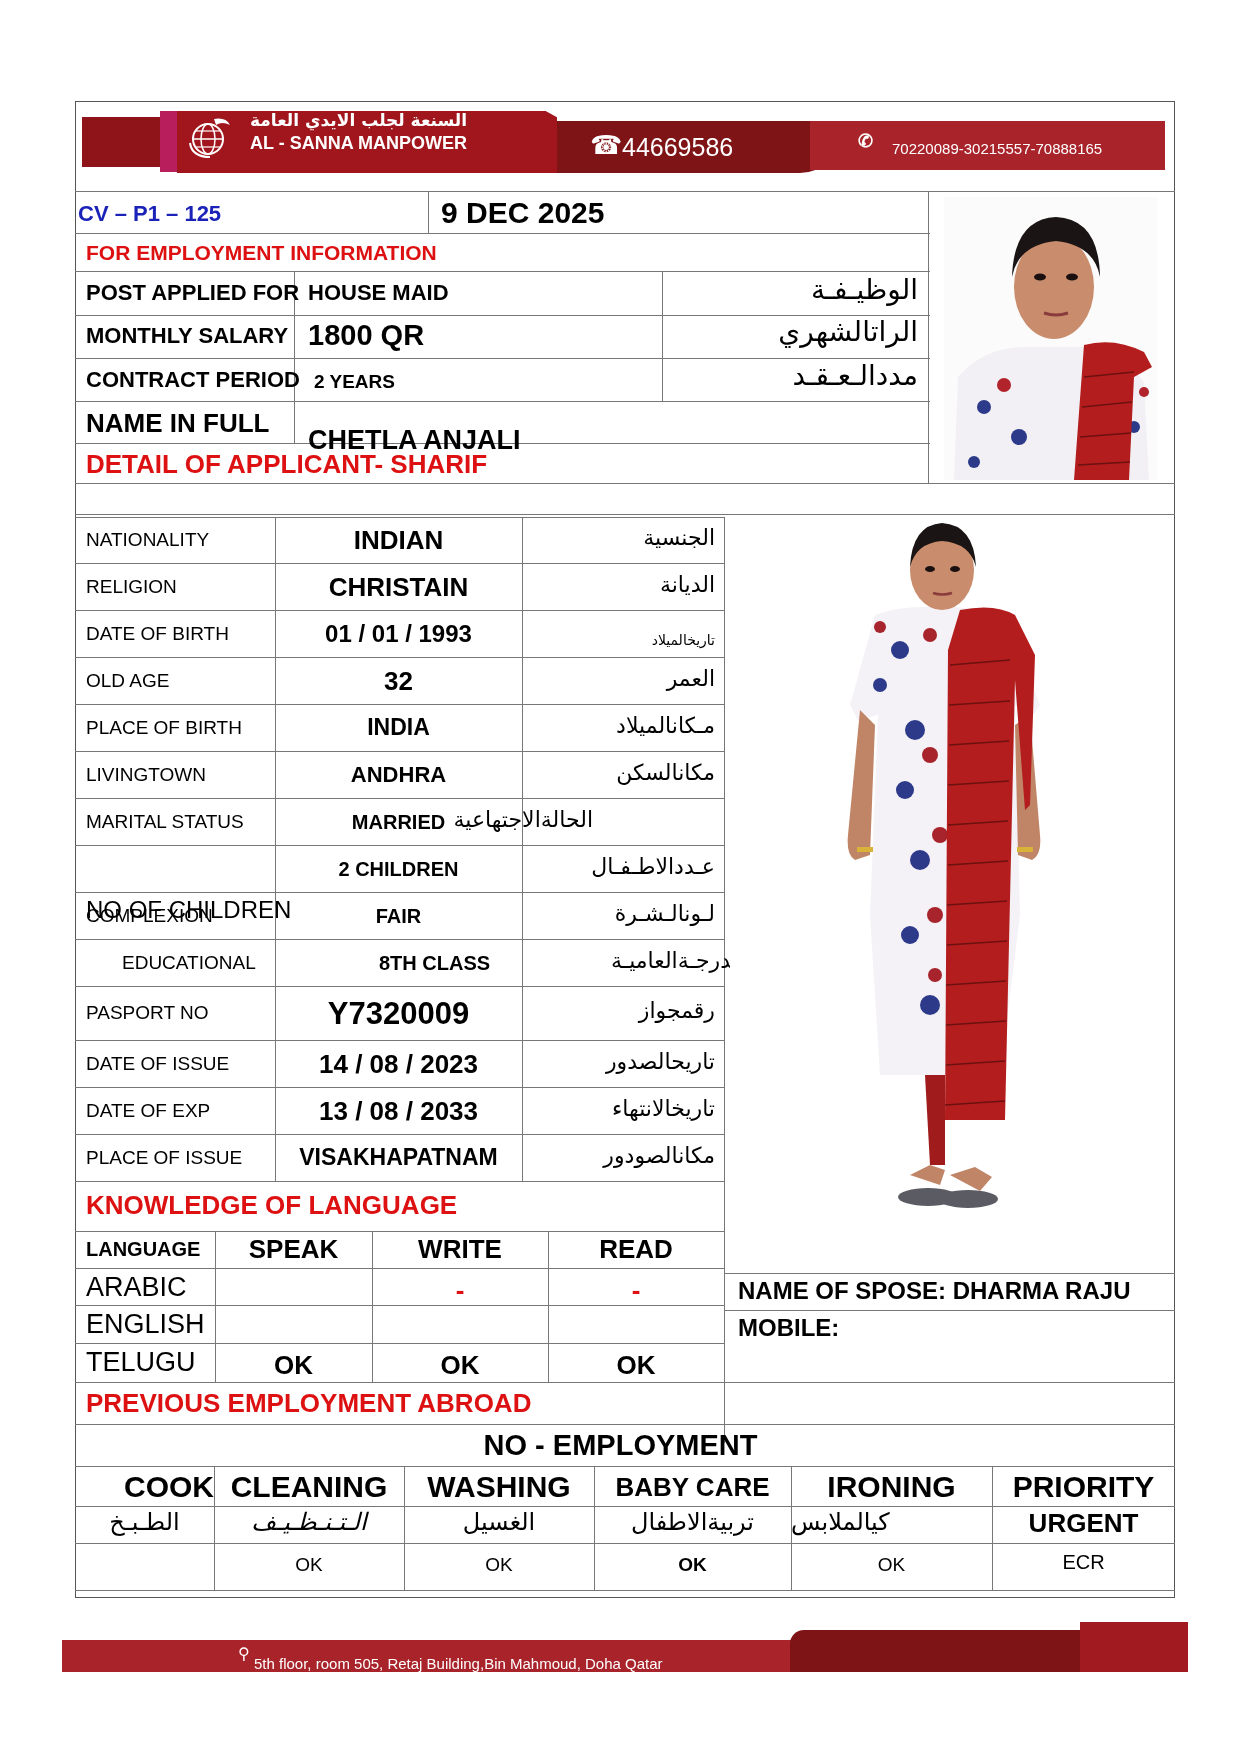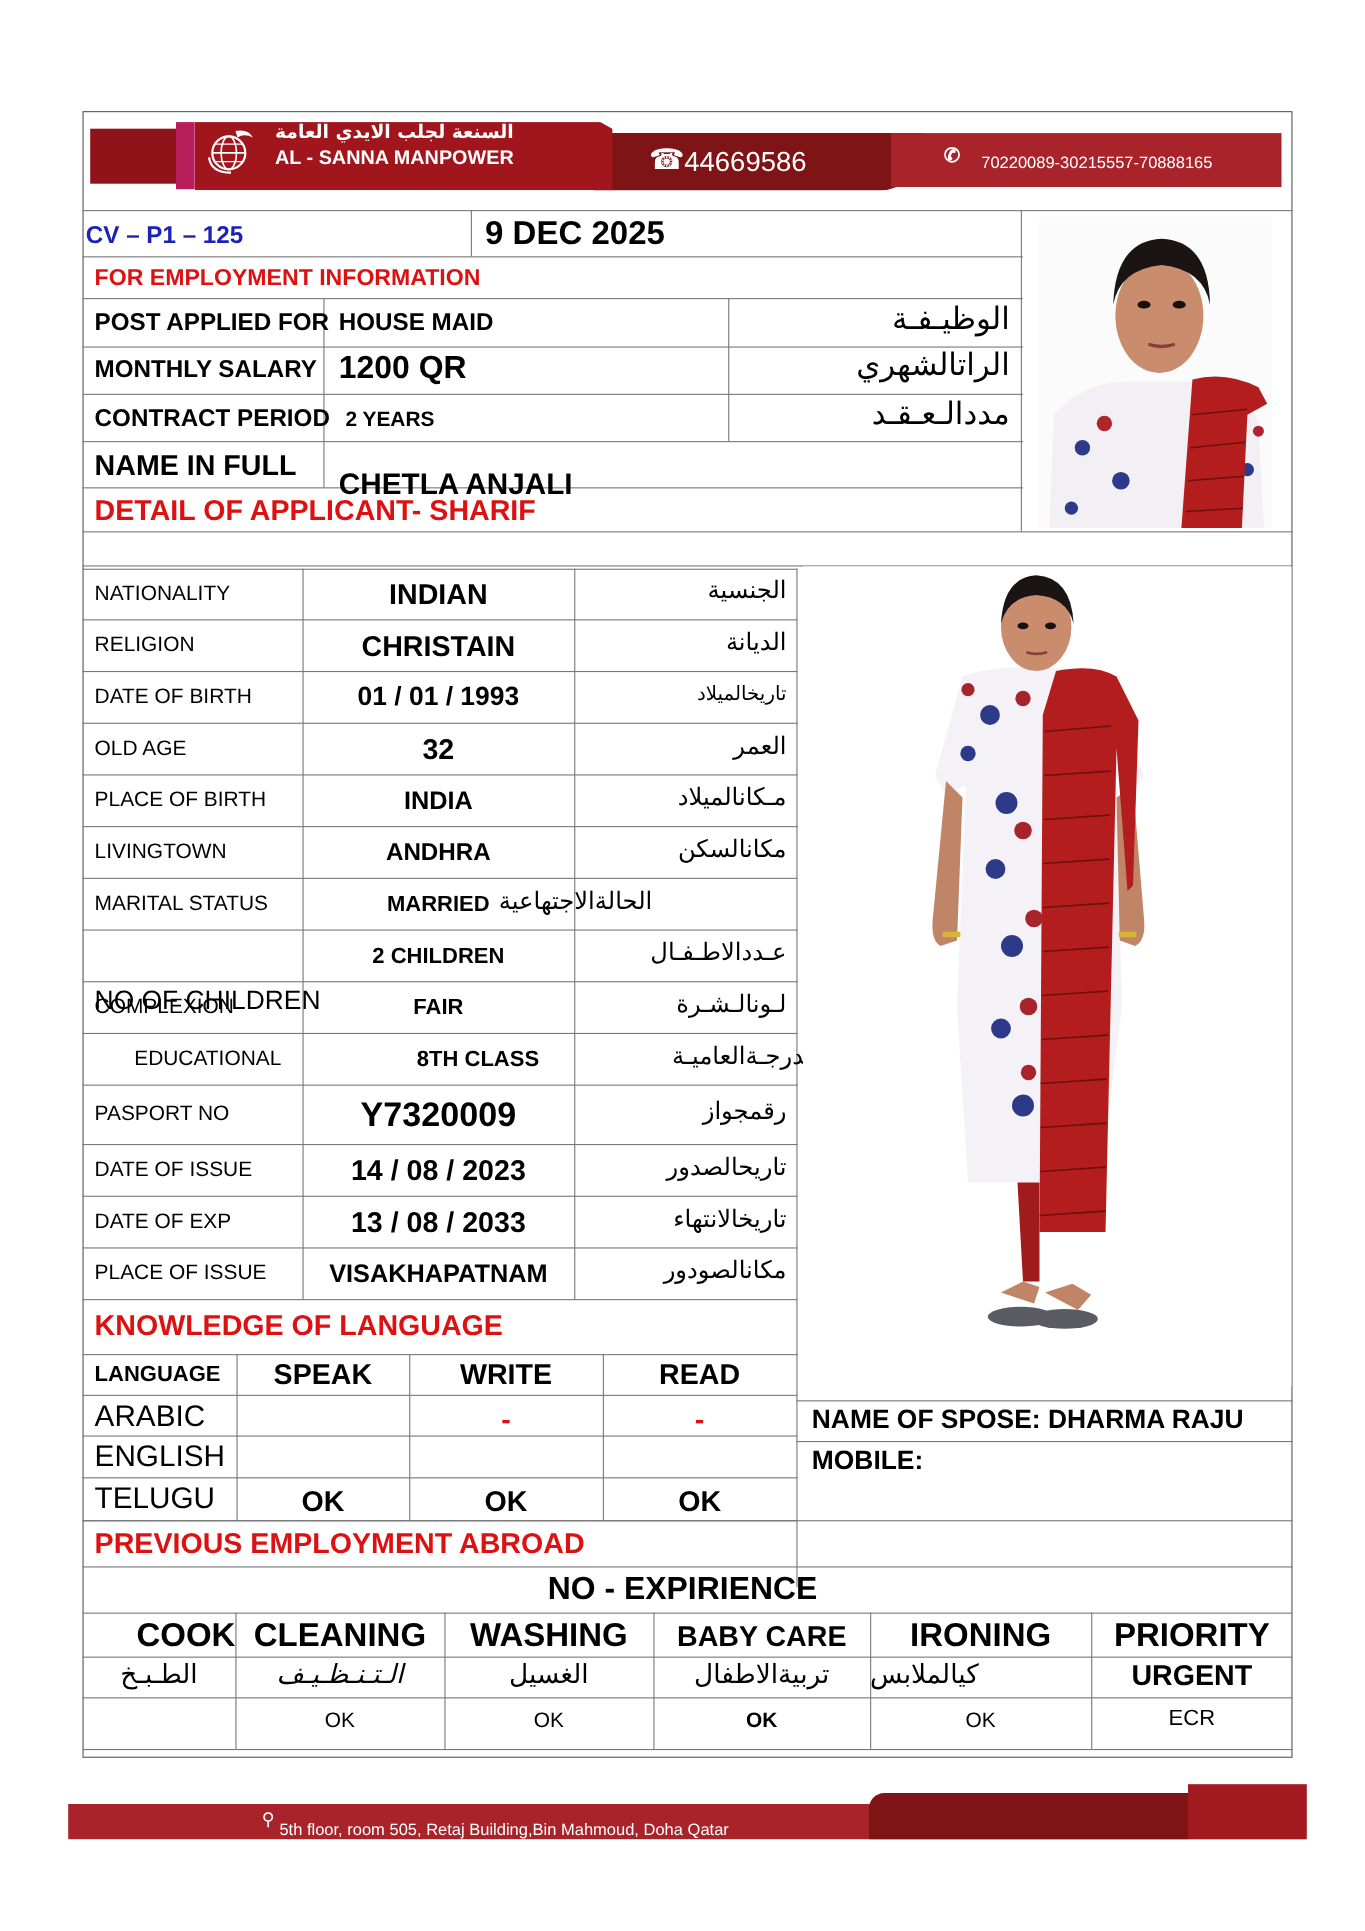--- a/index.html
+++ b/index.html
@@ -83,21 +83,21 @@
 <div class="t cond" style="left:441px; top:198px; font-size:30px;">9 DEC 2025</div>
 <div class="t cond red" style="left:86px; top:242px; font-size:21px;">FOR EMPLOYMENT INFORMATION</div>
 
 <div>
   <div class="t cond" style="left:86px; top:282px; font-size:22px;">POST APPLIED FOR</div>
   <div class="t cond" style="left:308px; top:282px; font-size:22px;">HOUSE MAID</div>
   <div class="t ar" style="right:323px; top:276px; font-size:28px;">الوظيـفـة</div>
 </div>
 <div>
   <div class="t cond" style="left:86px; top:325px; font-size:22px;">MONTHLY SALARY</div>
-  <div class="t cond" style="left:308px; top:321px; font-size:29px;">1200 QR</div>
+  <div class="t cond" style="left:308px; top:321px; font-size:29px;">1800 QR</div>
   <div class="t ar" style="right:323px; top:318px; font-size:28px;">الراتالشهري</div>
 </div>
 <div>
   <div class="t cond" style="left:86px; top:369px; font-size:22px;">CONTRACT PERIOD</div>
   <div class="t cond" style="left:314px; top:372px; font-size:19px;">2 YEARS</div>
   <div class="t ar" style="right:323px; top:362px; font-size:28px;">مددالـعـقـد</div>
 </div>
 <div>
   <div class="t cond" style="left:86px; top:410px; font-size:26px;">NAME IN FULL</div>
   <div class="t cond" style="left:308px; top:427px; font-size:27px;">CHETLA ANJALI</div>
@@ -158,21 +158,21 @@
       <div class="t ar" style="right:10px; top:10px; font-size:22px;">الجنسية</div>
     </div>
     <div style="position:absolute; left:75px; top:563px; width:650px; height:47px;">
       <div class="t" style="left:11px; top:13.5px; font-size:19px;">RELIGION</div>
       <div class="t" style="left:200px; width:247px; text-align:center; top:10.5px; font-size:26px; font-weight:bold;">CHRISTAIN</div>
       <div class="t ar" style="right:10px; top:10.5px; font-size:22px;">الديانة</div>
     </div>
     <div style="position:absolute; left:75px; top:610px; width:650px; height:47px;">
       <div class="t" style="left:11px; top:13.5px; font-size:19px;">DATE OF BIRTH</div>
       <div class="t" style="left:200px; width:247px; text-align:center; top:11.5px; font-size:24px; font-weight:bold;">01 / 01 / 1993</div>
-      <div class="t ar" style="right:10px; top:12px; font-size:18px;">تاريخالميلاد</div>
+      <div class="t ar" style="right:10px; top:23px; font-size:14px;">تاريخالميلاد</div>
     </div>
     <div style="position:absolute; left:75px; top:657px; width:650px; height:47px;">
       <div class="t" style="left:11px; top:13.5px; font-size:19px;">OLD AGE</div>
       <div class="t" style="left:200px; width:247px; text-align:center; top:10.5px; font-size:26px; font-weight:bold;">32</div>
       <div class="t ar" style="right:10px; top:10.5px; font-size:22px;">العمر</div>
     </div>
     <div style="position:absolute; left:75px; top:704px; width:650px; height:47px;">
       <div class="t" style="left:11px; top:13.5px; font-size:19px;">PLACE OF BIRTH</div>
       <div class="t" style="left:200px; width:247px; text-align:center; top:12px; font-size:23px; font-weight:bold;">INDIA</div>
       <div class="t ar" style="right:10px; top:10.5px; font-size:22px;">مـكانالميلاد</div>
@@ -317,21 +317,21 @@
 
 <div class="hl" style="left:724px; top:1273px; width:451px;"></div>
 <div class="hl" style="left:724px; top:1310px; width:451px;"></div>
 <div class="t cond" style="left:738px; top:1279px; font-size:24px;">NAME OF SPOSE: DHARMA RAJU</div>
 <div class="t cond" style="left:738px; top:1316px; font-size:24px;">MOBILE:</div>
 
 <div class="hl" style="left:75px; top:1382px; width:1100px;"></div>
 <div class="hl" style="left:75px; top:1424px; width:1100px;"></div>
 <div class="hl" style="left:75px; top:1466px; width:1100px;"></div>
 <div class="t red" style="left:86px; top:1390px; font-size:26px; font-weight:bold;">PREVIOUS EMPLOYMENT ABROAD</div>
-<div class="t cond" style="left:0; width:1241px; text-align:center; top:1431px; font-size:29px;">NO - EXPIRIENCE</div>
+<div class="t cond" style="left:0; width:1241px; text-align:center; top:1431px; font-size:29px;">NO - EMPLOYMENT</div>
 
 <div id="skills-table">
     <div class="hl" style="left:75px; top:1506px; width:1100px;"></div>
     <div class="hl" style="left:75px; top:1543px; width:1100px;"></div>
     <div class="hl" style="left:75px; top:1590px; width:1100px;"></div>
     <div class="vl" style="left:214px; top:1466px; height:124px;"></div>
     <div class="vl" style="left:404px; top:1466px; height:124px;"></div>
     <div class="vl" style="left:594px; top:1466px; height:124px;"></div>
     <div class="vl" style="left:791px; top:1466px; height:124px;"></div>
     <div class="vl" style="left:992px; top:1466px; height:124px;"></div>

